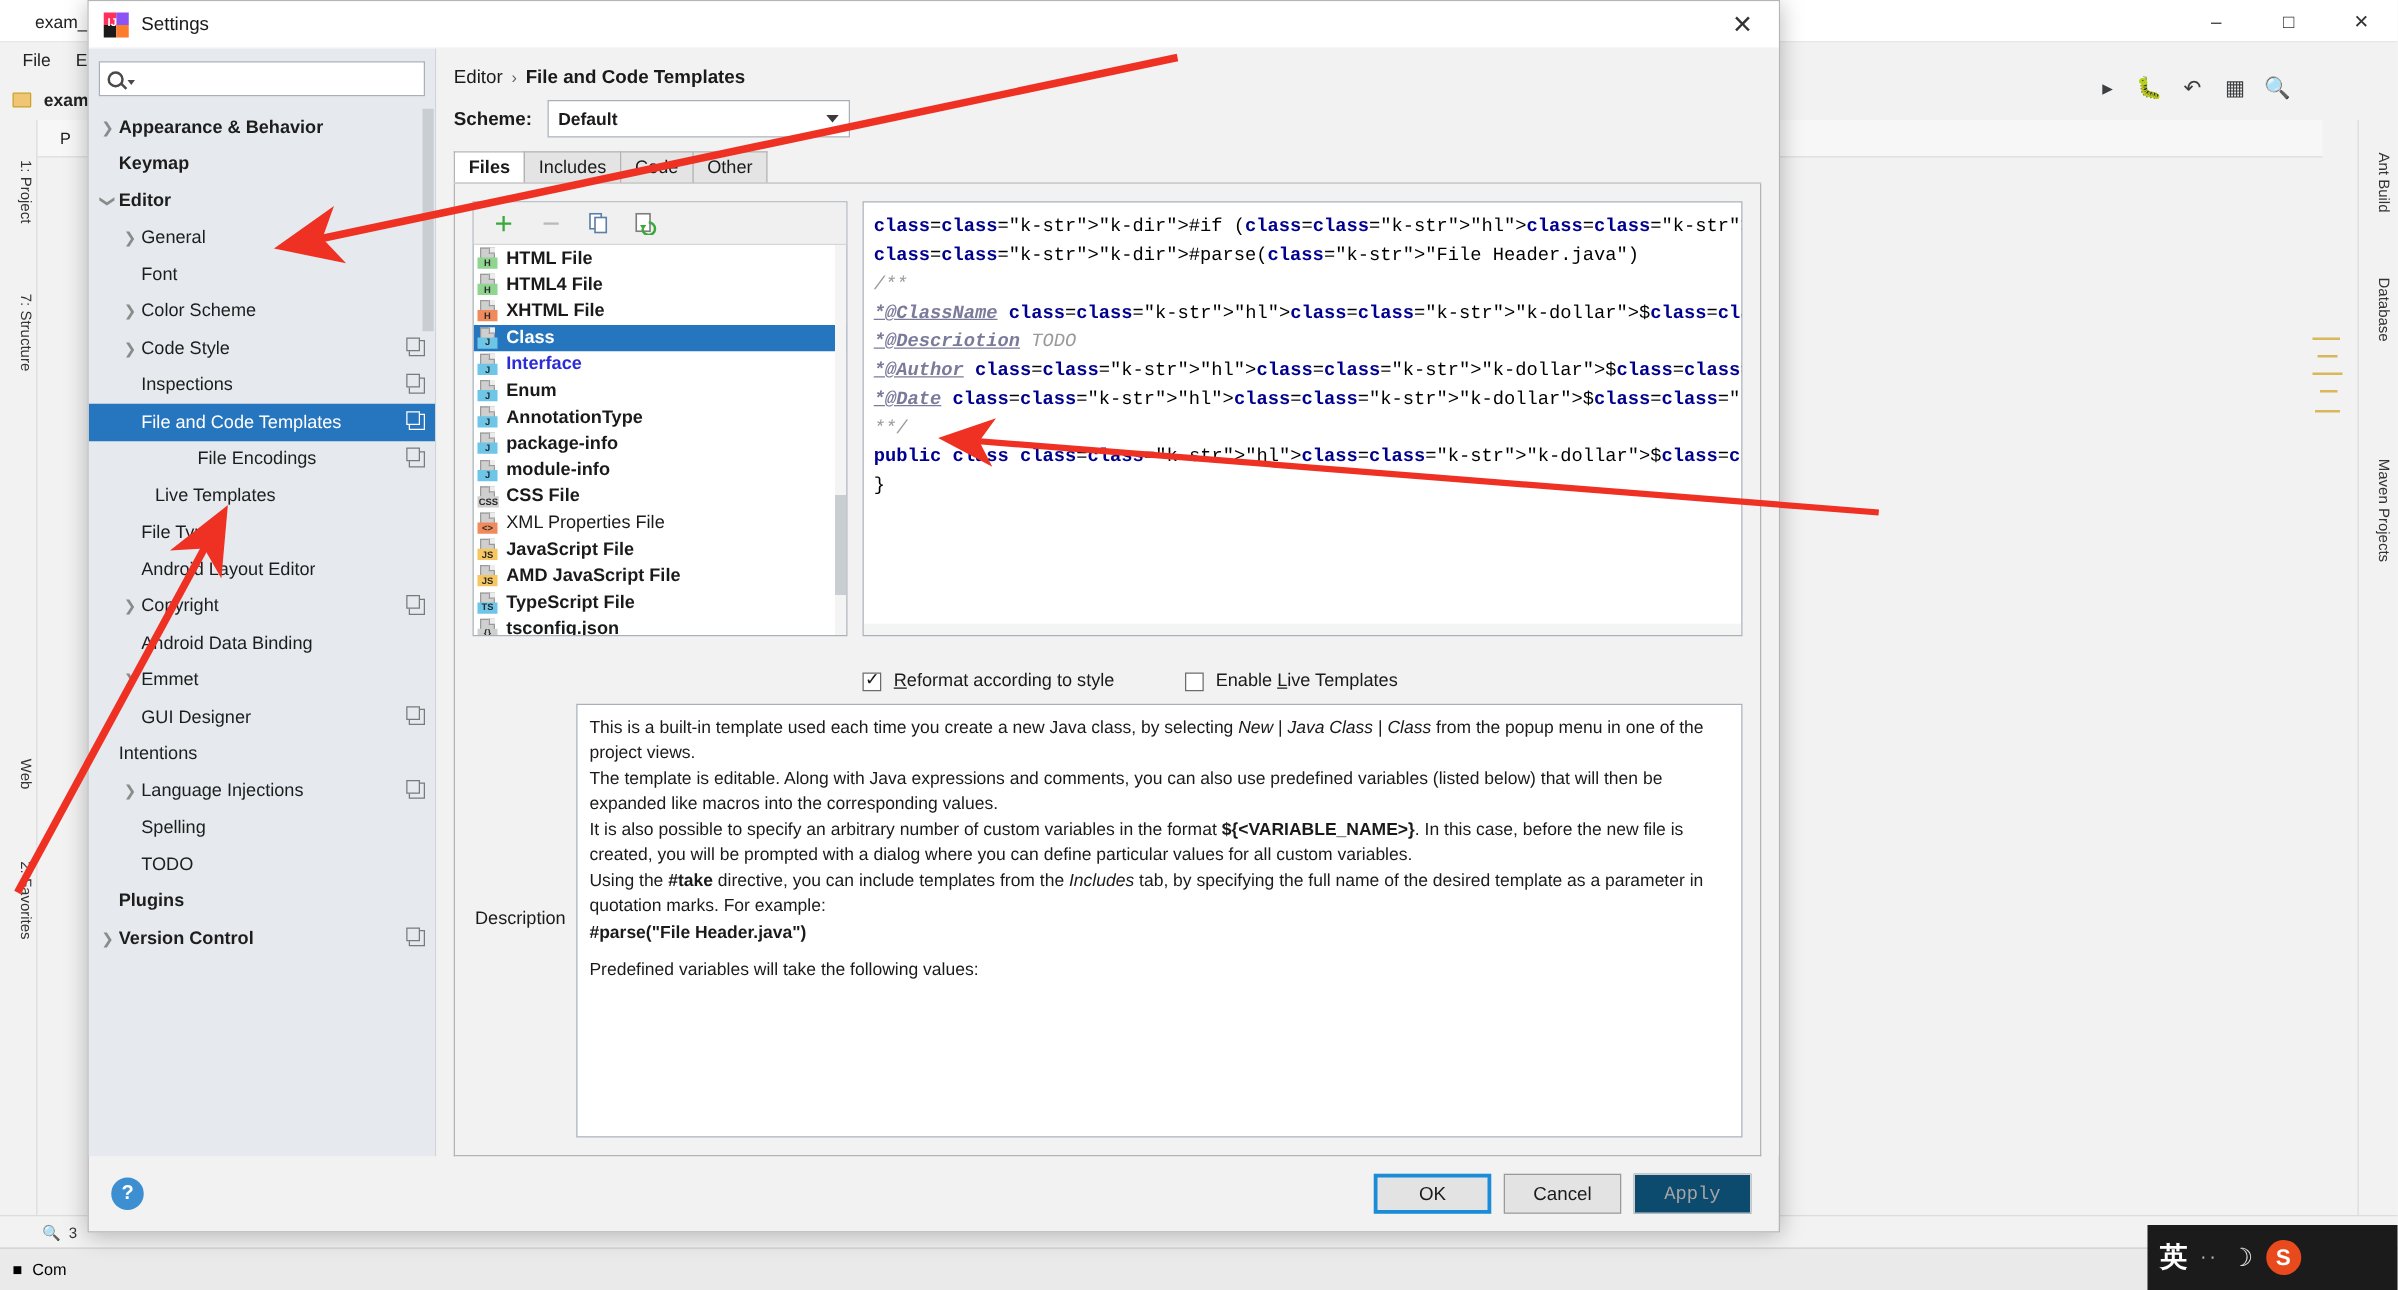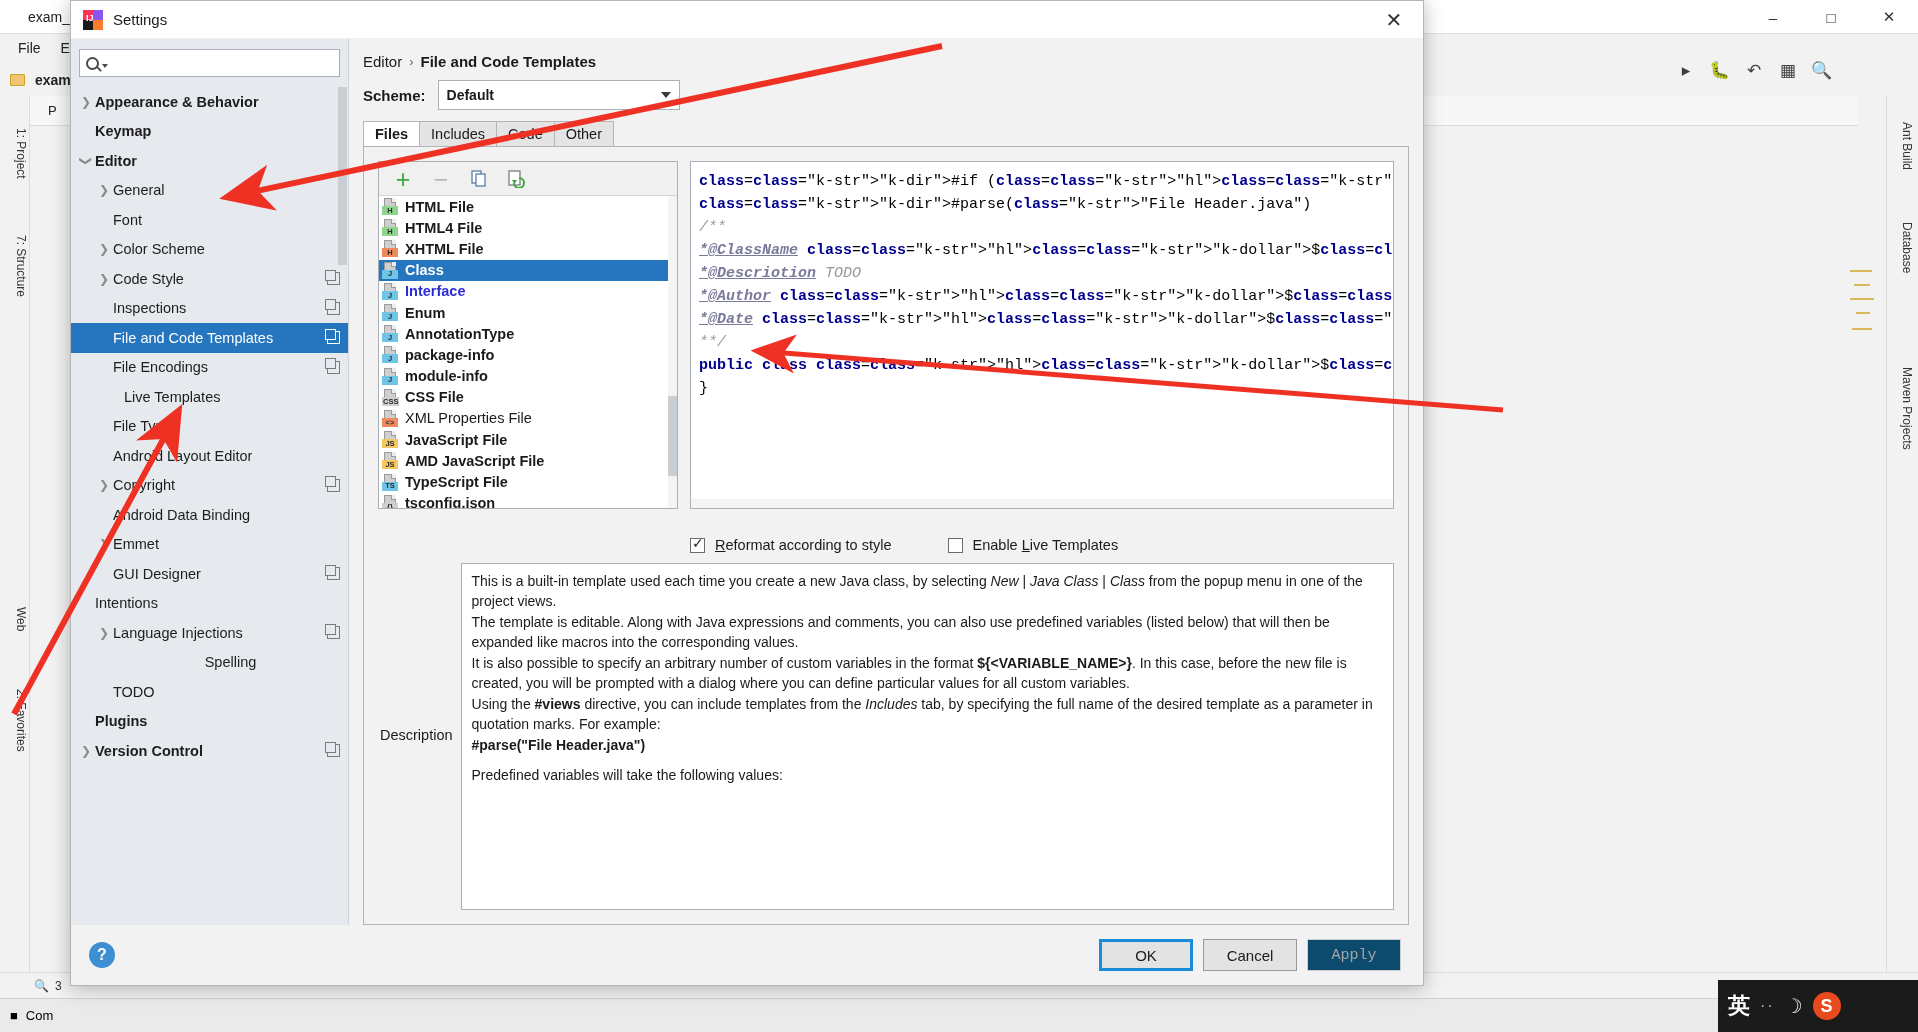--- a/index.html
+++ b/index.html
@@ -336,21 +336,21 @@
           <div class="tree-item" style="padding-left: 24px;">
             <span class="tw"></span>
             <span class="lbl">Inspections</span>
             <span class="copy-badge"></span>
           </div>
           <div class="tree-item sel" style="padding-left: 24px;">
             <span class="tw"></span>
             <span class="lbl">File and Code Templates</span>
             <span class="copy-badge"></span>
           </div>
-          <div class="tree-item" style="padding-left: 24px;">
+          <div class="tree-item" style="padding-left: 24px; gap: 45px;">
             <span class="tw"></span>
             <span class="lbl">File Encodings</span>
             <span class="copy-badge"></span>
           </div>
           <div class="tree-item" style="padding-left: 35px;">
             <span class="tw"></span>
             <span class="lbl">Live Templates</span>
           </div>
           <div class="tree-item" style="padding-left: 24px;">
             <span class="tw"></span>
@@ -386,21 +386,21 @@
             <span class="tw"></span>
             <span class="lbl">Intentions</span>
           </div>
           <div class="tree-item" style="padding-left: 24px;">
             <span class="tw">
               <span class="chev">❯</span>
             </span>
             <span class="lbl">Language Injections</span>
             <span class="copy-badge"></span>
           </div>
-          <div class="tree-item" style="padding-left: 24px; justify-content: center;">
+          <div class="tree-item" style="padding-left: 24px;">
             <span class="tw"></span>
             <span class="lbl">Spelling</span>
           </div>
           <div class="tree-item" style="padding-left: 24px;">
             <span class="tw"></span>
             <span class="lbl">TODO</span>
           </div>
           <div class="tree-item" style="padding-left: 6px;">
             <span class="tw"></span>
             <span class="lbl bold">Plugins</span>
@@ -615,21 +615,21 @@
 
         <div class="desc-sec" style="padding: 4px 14px 14px 14px; flex:1; min-height:0;">
           <div class="desc-hd">
             <span>Description</span>
             <span class="desc-rule"></span>
           </div>
           <div class="desc-box" id="desc-box">
               <div class="desc-p">This is a built-in template used each time you create a new Java class, by selecting <i>New</i> | <i>Java Class</i> | <i>Class</i> from the popup menu in one of the project views.</div>
               <div class="desc-p">The template is editable. Along with Java expressions and comments, you can also use predefined variables (listed below) that will then be expanded like macros into the corresponding values.</div>
               <div class="desc-p">It is also possible to specify an arbitrary number of custom variables in the format <b>${&lt;VARIABLE_NAME&gt;}</b>. In this case, before the new file is created, you will be prompted with a dialog where you can define particular values for all custom variables.</div>
-              <div class="desc-p">Using the <b>#views</b> directive, you can include templates from the <i>Includes</i> tab, by specifying the full name of the desired template as a parameter in quotation marks. For example:</div>
+              <div class="desc-p">Using the <b>#take</b> directive, you can include templates from the <i>Includes</i> tab, by specifying the full name of the desired template as a parameter in quotation marks. For example:</div>
               <div class="desc-p" style="margin-bottom: 10px;"><b>#parse("File Header.java")</b></div>
               <div class="desc-p">Predefined variables will take the following values:</div>
             </div>
         </div>
       </div>
 
     </div>
   </div>
 
   <div class="dlg-footer">

